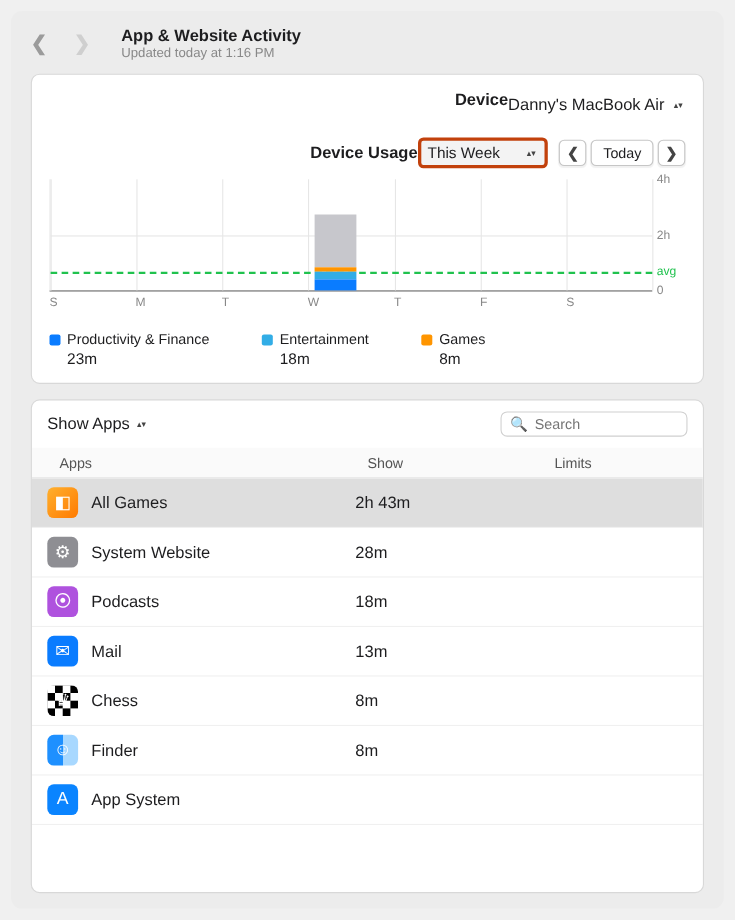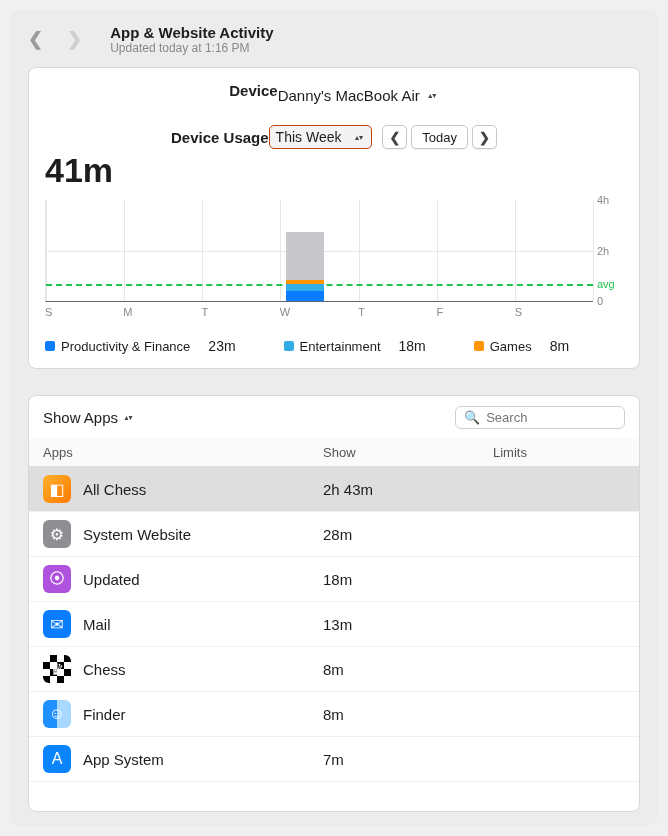--- a/index.html
+++ b/index.html
@@ -43,21 +43,21 @@
     .updated-text { font-size: 12px; color: #888; }
     .card {
       background: #fff;
       border: 1px solid #d8d8d8;
       border-radius: 8px;
       margin: 0 18px 14px 18px;
       padding: 14px 16px;
     }
     .row {
       display: flex;
-      justify-content: center;
+      justify-content: flex-end;
       align-items: center;
     }
     .device-label { font-size: 15px; font-weight: 700; margin-bottom: 10px; }
     .device-select {
       font-size: 15px;
       font-weight: 400;
       display: inline-flex;
       align-items: center;
       gap: 6px;
       cursor: pointer;
@@ -69,23 +69,23 @@
       font-size: 8px;
       line-height: 9px;
       align-items: center;
       justify-content: center;
       color: #444;
     }
     .daily-usage-label { font-size: 15px; font-weight: 700; }
     .period-controls { display: flex; align-items: center; gap: 10px; }
     .period-select {
       font-size: 14px;
-      display: inline-flex; align-items: center; gap: 11px;
-      cursor: pointer;
-      background: #f3f3f3; border: 1px solid #c2410c;
+      display: inline-flex; align-items: center; gap: 22px;
+      cursor: pointer;
+      background: #f3f3f3; border: 3px solid #c2410c;
       border-radius: 5px; padding: 2px 6px;
     }
     .nav-group { display: flex; gap: 4px; }
     .pill-btn {
       background: #fff; border: 1px solid #c6c6c6;
       border-radius: 5px; height: 24px; min-width: 24px;
       padding: 0 10px; font-size: 13px;
       display: inline-flex; align-items: center; justify-content: center;
       cursor: pointer;
       box-shadow: 0 1px 1px rgba(0,0,0,0.06);
@@ -116,45 +116,45 @@
       font-size: 11px; color: #20c24e; transform: translateY(-50%);
     }
     .x-labels {
       position: absolute; left: 0; right: 30px; bottom: 0; height: 14px;
       display: flex;
     }
     .x-label { flex: 1; font-size: 11px; color: #888; }
     .legend {
       display: flex; gap: 48px; margin-top: 18px; flex-wrap: wrap;
     }
-    .legend-item { display: flex; flex-direction: row; gap: 2px; }
+    .legend-item { display: flex; flex-direction: column; gap: 2px; }
     .legend-top { display: flex; align-items: center; gap: 6px; font-size: 13px; }
     .legend-swatch { width: 10px; height: 10px; border-radius: 2px; }
     .legend-val { font-size: 14px; margin-left: 16px; }
-    .apps-card { padding: 10px 0 0 0; flex: 1; display: flex; flex-direction: column; overflow: hidden; margin-top: 12px; }
+    .apps-card { padding: 10px 0 0 0; flex: 1; display: flex; flex-direction: column; overflow: hidden; }
     .apps-header-row {
       display: flex; justify-content: space-between; align-items: center;
       padding: 0 14px 10px 14px;
     }
     .show-apps-select {
       font-size: 15px; display: inline-flex; align-items: center; gap: 4px;
       cursor: pointer;
     }
     .search-box {
       display: flex; align-items: center; gap: 6px;
       background: #fff; border: 1px solid #d0d0d0;
       border-radius: 6px; padding: 3px 8px; width: 170px;
     }
     .search-box input {
       border: none; outline: none; font-size: 13px;
       width: 100%; background: transparent;
     }
     .search-icon { color: #888; font-size: 13px; }
     .table-header {
-      display: flex; padding: 6px 14px;
+      display: flex; padding: 6px 25px;
       font-size: 13px; color: #555;
       border-bottom: 1px solid #e0e0e0;
       background: #fafafa;
     }
     .col-app { flex: 0 0 280px; }
     .col-time { flex: 0 0 170px; }
     .col-limits { flex: 1; }
     .table-body { overflow-y: auto; }
     .table-row {
       display: flex; align-items: center;
@@ -203,21 +203,20 @@
         <span class="select-stepper">▴▾</span>
       </span>
       <div class="nav-group">
         <span class="pill-btn icon">❮</span>
         <span class="pill-btn">Today</span>
         <span class="pill-btn icon">❯</span>
       </div>
     </div>
   </div>
 
-  <div class="big-total">41m</div>
 
   <div class="chart-area">
     <div class="chart-grid" id="chart-grid">
           <div class="y-tick" style="top: 0%;">4h</div>
           <div class="hline" style="top: 50%;"></div>
           <div class="y-tick" style="top: 50%;">2h</div>
           <div class="y-tick" style="top: 100%;">0</div>
           <div class="vline" style="left: 0%;"></div>
           <div class="vline" style="left: 14.2857%;"></div>
           <div class="vline" style="left: 28.5714%;"></div>
@@ -284,37 +283,37 @@
   </div>
   <div class="table-header">
     <div class="col-app">Apps</div>
     <div class="col-time">Show</div>
     <div class="col-limits">Limits</div>
   </div>
   <div class="table-body" id="apps-body">
         <div class="table-row selected">
           <div class="app-cell">
             <span class="app-icon" style="background:linear-gradient(135deg,#ffb02e,#ff7a00)">◧</span>
-            <span>All Chess</span>
+            <span>All Games</span>
           </div>
           <div class="time-cell">2h 43m</div>
           <div class="limits-cell"></div>
         </div>
         <div class="table-row">
           <div class="app-cell">
             <span class="app-icon" style="background:#8e8e93">⚙</span>
             <span>System Website</span>
           </div>
           <div class="time-cell">28m</div>
           <div class="limits-cell"></div>
         </div>
         <div class="table-row">
           <div class="app-cell">
             <span class="app-icon" style="background:#af52de">⦿</span>
-            <span>Updated</span>
+            <span>Podcasts</span>
           </div>
           <div class="time-cell">18m</div>
           <div class="limits-cell"></div>
         </div>
         <div class="table-row">
           <div class="app-cell">
             <span class="app-icon" style="background:#0a7cff">✉</span>
             <span>Mail</span>
           </div>
           <div class="time-cell">13m</div>
@@ -334,19 +333,18 @@
             <span>Finder</span>
           </div>
           <div class="time-cell">8m</div>
           <div class="limits-cell"></div>
         </div>
         <div class="table-row">
           <div class="app-cell">
             <span class="app-icon" style="background:#0a84ff">A</span>
             <span>App System</span>
           </div>
-          <div class="time-cell">7m</div>
           <div class="limits-cell"></div>
         </div>
       </div>
 </div>
 
 </div>
 
 </body></html>

